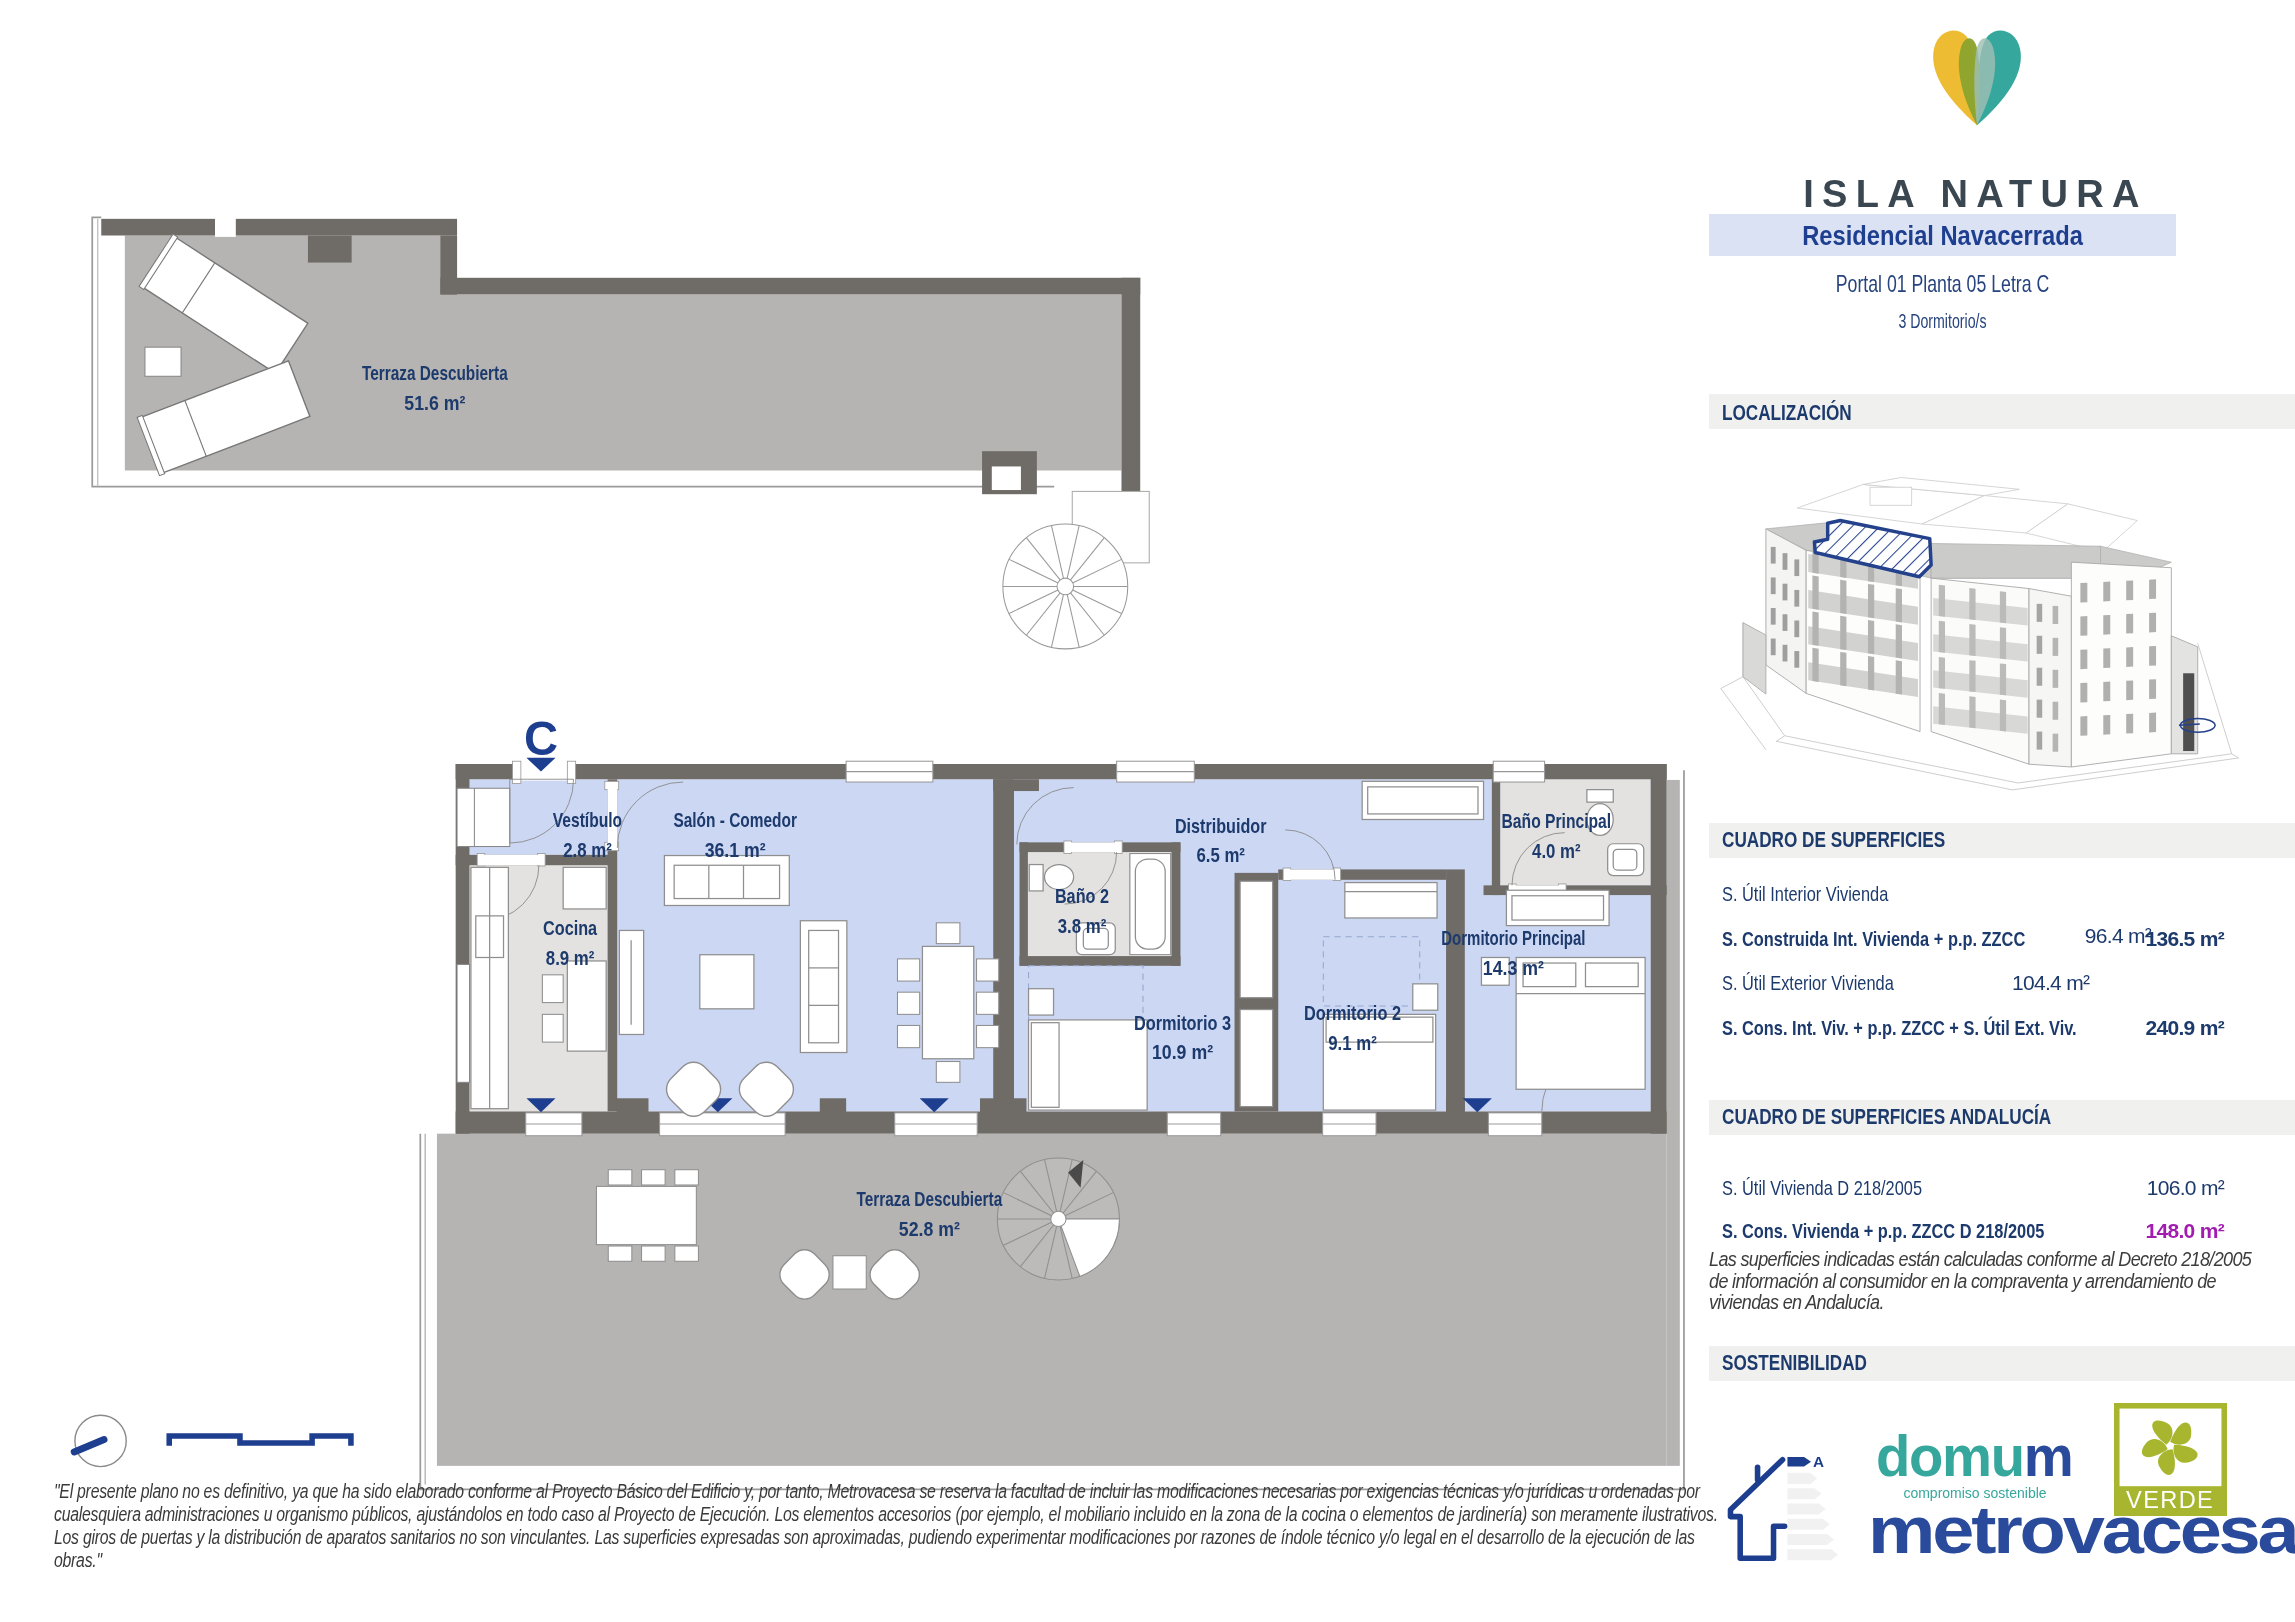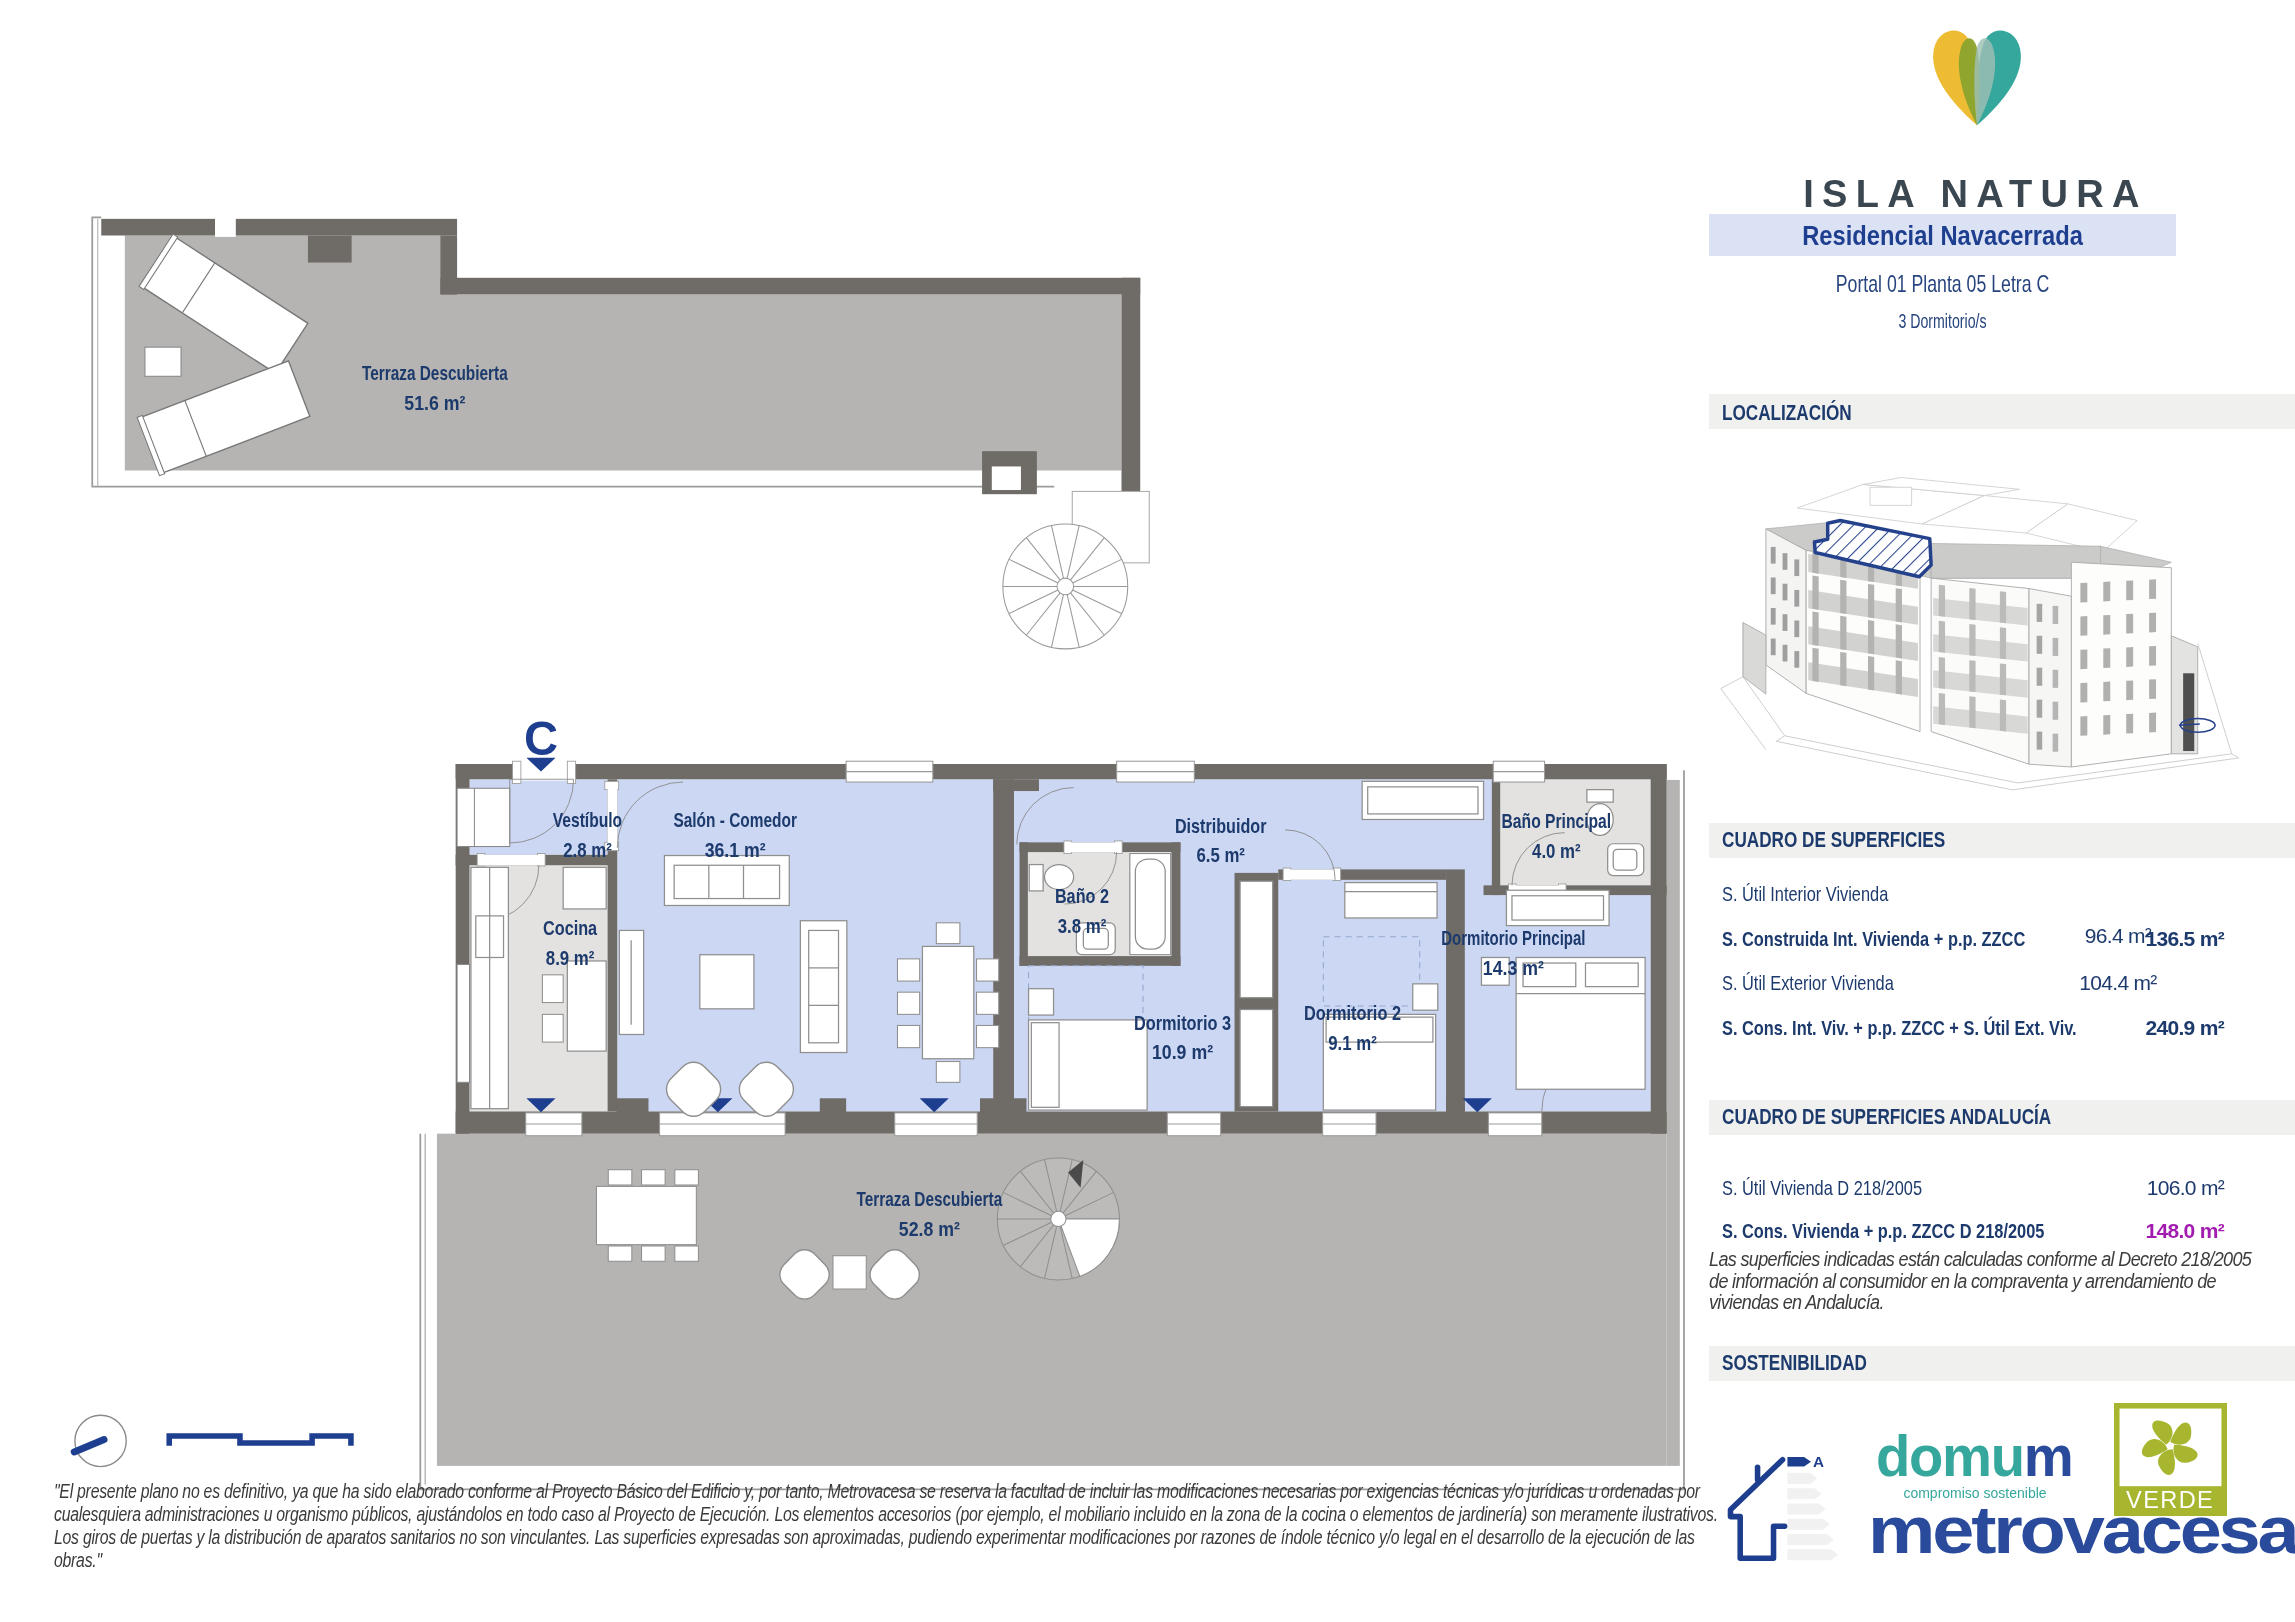--- a/index.html
+++ b/index.html
@@ -618,21 +618,21 @@
 <div class="abs" style="left:1709px;top:823px;width:587px;height:35px;background:#f0f0ee;"></div>
 <div class="abs" style="left:1722px;top:827px;white-space:nowrap;font-size:22px;font-weight:bold;color:#1d3a6d;transform:scaleX(0.78);transform-origin:0 0;">CUADRO DE SUPERFICIES</div>
 
 <div class="abs" style="left:1722px;top:882px;width:479px;white-space:nowrap;font-size:21px;font-weight:normal;color:#1d3a6d;transform:scaleX(0.78);transform-origin:0 0;">S. Útil Interior Vivienda</div>
 <div class="abs" style="left:2012px;top:924px;width:212px;text-align:center;font-size:21px;font-weight:normal;color:#1d3a6d;letter-spacing:-0.7px;">96.4 m²</div>
 
 <div class="abs" style="left:1722px;top:927px;width:479px;white-space:nowrap;font-size:21px;font-weight:bold;color:#1d3a6d;transform:scaleX(0.78);transform-origin:0 0;">S. Construida Int. Vivienda + p.p. ZZCC</div>
 <div class="abs" style="left:2012px;top:927px;width:212px;text-align:right;font-size:21px;font-weight:bold;color:#1d3a6d;letter-spacing:-0.7px;">136.5 m²</div>
 
 <div class="abs" style="left:1722px;top:971px;width:479px;white-space:nowrap;font-size:21px;font-weight:normal;color:#1d3a6d;transform:scaleX(0.78);transform-origin:0 0;">S. Útil Exterior Vivienda</div>
-<div class="abs" style="left:2012px;top:971px;width:212px;text-align:center;font-size:21px;font-weight:normal;color:#1d3a6d;letter-spacing:-0.7px;">104.4 m²</div>
+<div class="abs" style="left:2012px;top:971px;width:212px;text-align:left;font-size:21px;font-weight:normal;color:#1d3a6d;letter-spacing:-0.7px;">104.4 m²</div>
 
 <div class="abs" style="left:1722px;top:1016px;width:479px;white-space:nowrap;font-size:21px;font-weight:bold;color:#1d3a6d;transform:scaleX(0.78);transform-origin:0 0;">S. Cons. Int. Viv. + p.p. ZZCC + S. Útil Ext. Viv.</div>
 <div class="abs" style="left:2012px;top:1016px;width:212px;text-align:right;font-size:21px;font-weight:bold;color:#1d3a6d;letter-spacing:-0.7px;">240.9 m²</div>
 
 <div class="abs" style="left:1709px;top:1100px;width:587px;height:35px;background:#f0f0ee;"></div>
 <div class="abs" style="left:1722px;top:1104px;white-space:nowrap;font-size:22px;font-weight:bold;color:#1d3a6d;transform:scaleX(0.78);transform-origin:0 0;">CUADRO DE SUPERFICIES ANDALUCÍA</div>
 
 <div class="abs" style="left:1722px;top:1176px;width:479px;white-space:nowrap;font-size:21px;font-weight:normal;color:#1d3a6d;transform:scaleX(0.78);transform-origin:0 0;">S. Útil Vivienda D 218/2005</div>
 <div class="abs" style="left:2012px;top:1176px;width:212px;text-align:right;font-size:21px;font-weight:normal;color:#1d3a6d;letter-spacing:-0.7px;">106.0 m²</div>
 

